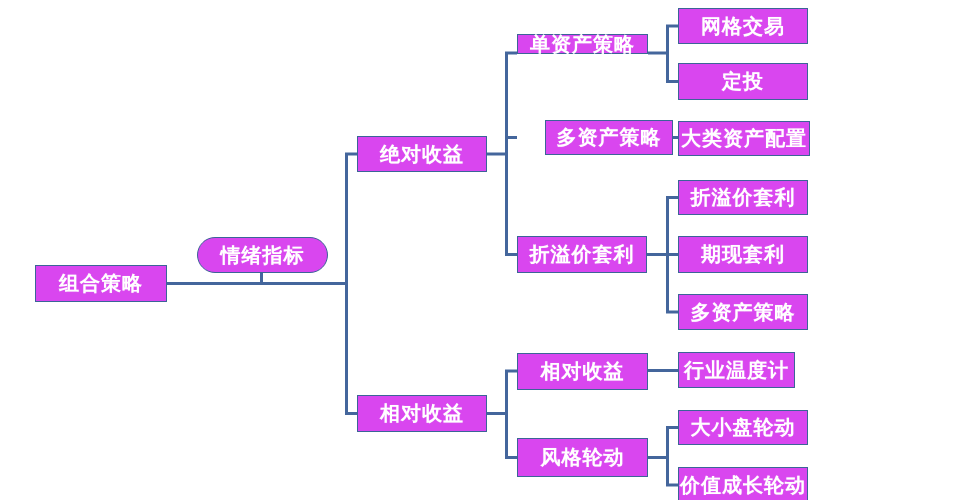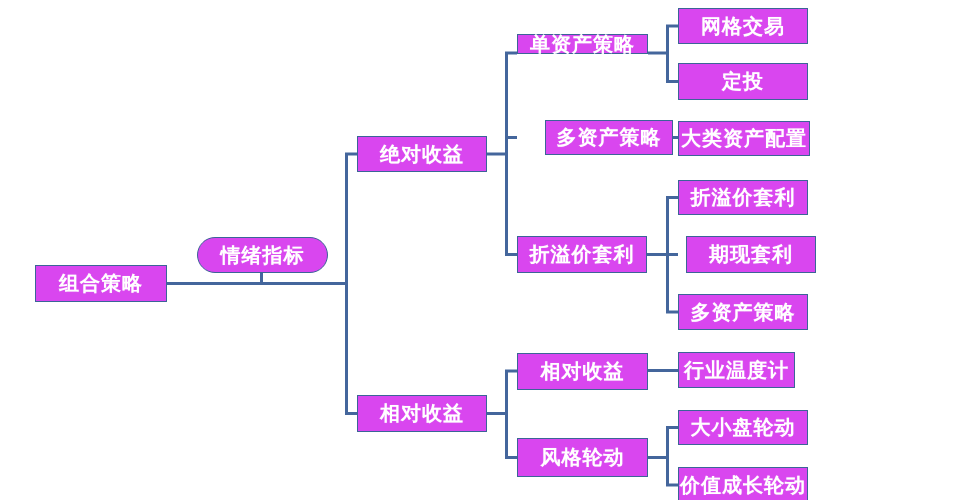--- a/index.html
+++ b/index.html
@@ -42,21 +42,21 @@
   .n-portfolio      { left: 35px;  top: 265px; width: 132px; height: 37px; }
   .n-sentiment      { left: 197px; top: 237px; width: 131px; height: 36px; border-radius: 18px; }
   .n-absolute       { left: 357px; top: 136px; width: 130px; height: 36px; }
   .n-single-asset   { left: 517px; top: 34px;  width: 131px; height: 20px; }
   .n-grid           { left: 678px; top: 8px;   width: 130px; height: 36px; }
   .n-regular        { left: 678px; top: 63px;  width: 130px; height: 37px; }
   .n-multi-asset    { left: 545px; top: 120px; width: 128px; height: 35px; }
   .n-allocation     { left: 678px; top: 121px; width: 132px; height: 35px; }
   .n-arbitrage      { left: 517px; top: 236px; width: 130px; height: 37px; }
   .n-premium        { left: 678px; top: 180px; width: 130px; height: 35px; }
-  .n-futures-spot   { left: 678px; top: 236px; width: 130px; height: 37px; margin-left: 8px; }
+  .n-futures-spot   { left: 678px; top: 236px; width: 130px; height: 37px; }
   .n-event          { left: 678px; top: 294px; width: 130px; height: 36px; }
   .n-relative       { left: 357px; top: 395px; width: 130px; height: 37px; }
   .n-industry-rot   { left: 517px; top: 353px; width: 131px; height: 37px; }
   .n-thermometer    { left: 678px; top: 352px; width: 117px; height: 36px; }
   .n-style-rot      { left: 517px; top: 438px; width: 131px; height: 39px; }
   .n-large-small    { left: 678px; top: 410px; width: 130px; height: 35px; }
   .n-value-growth   { left: 678px; top: 467px; width: 130px; height: 36px; }
 </style>
 </head>
 <body>

